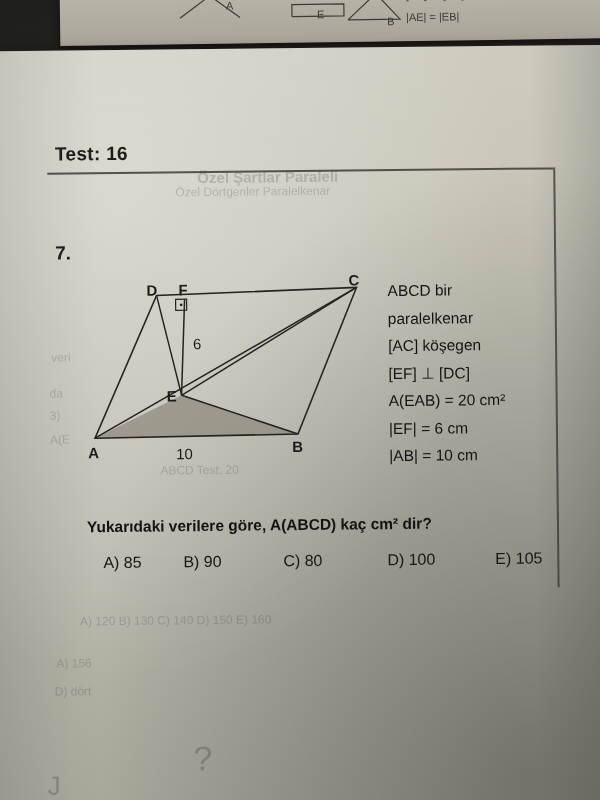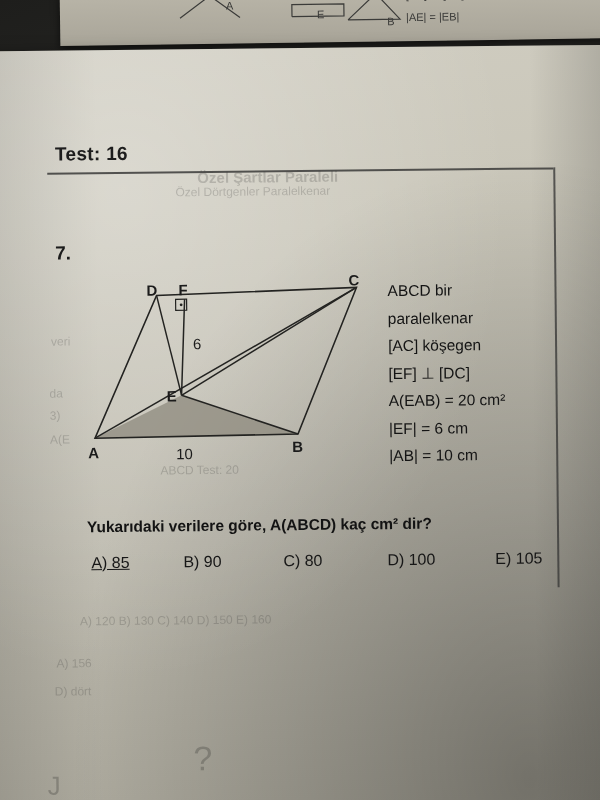--- a/index.html
+++ b/index.html
@@ -205,21 +205,21 @@
     </svg>
   </div>
 
   <div class="sheet">
     <div class="sheet-shade"></div>
 
     <div class="content">
 
       <span class="ghost" style="left:200px; top:120px;">Özel Şartlar Paraleli</span>
       <span class="ghost small" style="left:178px; top:136px;">Özel Dörtgenler Paralelkenar</span>
-      <span class="ghost small" style="left:52px; top:284px;">veri</span>
+      <span class="ghost small" style="left:52px; top:300px;">veri</span>
       <span class="ghost small" style="left:50px; top:336px;">da</span>
       <span class="ghost small" style="left:50px; top:358px;">3)</span>
       <span class="ghost small" style="left:50px; top:382px;">A(E</span>
       <span class="ghost small" style="left:160px; top:414px;">ABCD  Test: 20</span>
       <span class="ghost small" style="left:78px; top:564px;">A) 120   B) 130   C) 140   D) 150   E) 160</span>
       <span class="ghost small" style="left:54px; top:606px;">A) 156</span>
       <span class="ghost small" style="left:52px; top:634px;">D) dört</span>
       <span class="scribble" style="left:190px; top:690px;">?</span>
       <span class="scribble" style="left:44px; top:720px; font-size:26px;">J</span>
 
@@ -264,21 +264,21 @@
         <div>[AC] köşegen</div>
         <div>[EF] ⊥ [DC]</div>
         <div>A(EAB) = 20 cm²</div>
         <div>|EF| = 6 cm</div>
         <div>|AB| = 10 cm</div>
       </div>
 
       <div class="question">Yukarıdaki verilere göre, A(ABCD) kaç cm² dir?</div>
 
       <div class="choices">
-        <span class="choice" style="left:4px;text-decoration:underline;">A) 85</span>
+        <span class="choice" style="left:16px;">A) 85</span>
         <span class="choice" style="left:96px;">B) 90</span>
         <span class="choice" style="left:196px;">C) 80</span>
         <span class="choice" style="left:300px;">D) 100</span>
         <span class="choice" style="left:408px;">E) 105</span>
       </div>
 
     </div>
   </div>
 </div>
 

